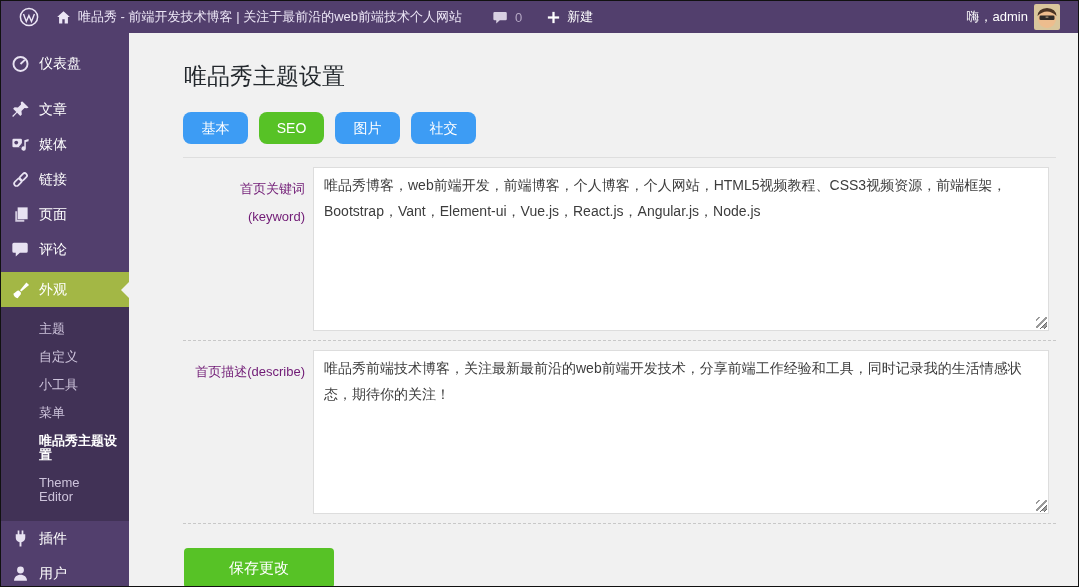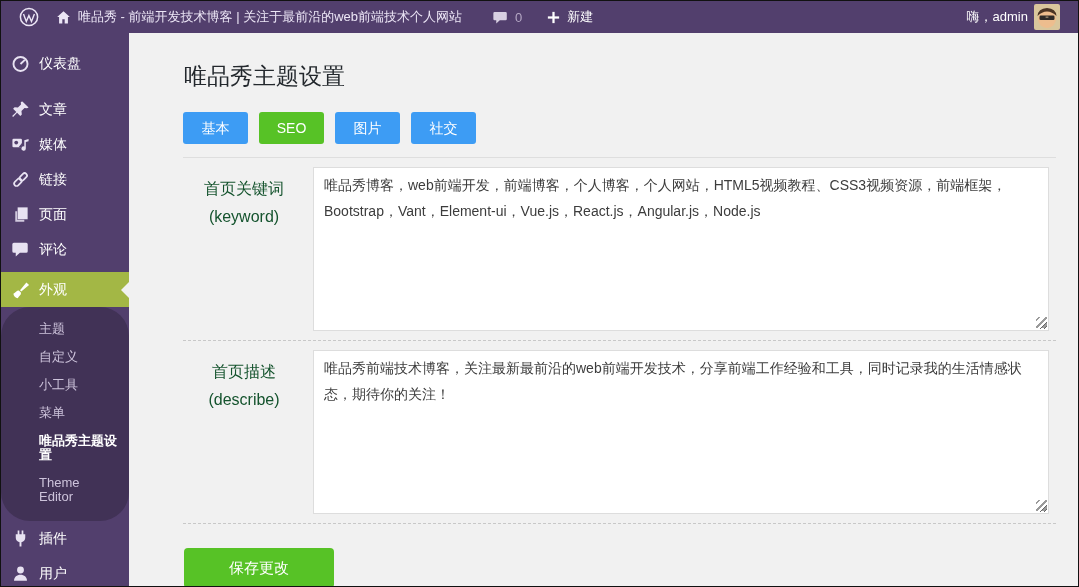--- a/index.html
+++ b/index.html
@@ -21,38 +21,38 @@
   .menu-item { position:relative; display:flex; align-items:center; gap:9px; height:35px;
                padding:0 9px; color:#fff; font-size:14px; cursor:pointer; }
   .menu-item .mi-icon { width:20px; height:20px; color:#e8e2f2; flex:0 0 20px; display:flex; align-items:center; justify-content:center; }
   .menu-sep-lg { height:11px; }
   .menu-sep-sm { height:5px; }
   .menu-top-pad { height:13px; }
   .menu-item.current { background:#a3b745; color:#fff; font-weight:normal; }
   .menu-item.current .mi-icon { color:#fff; }
   .menu-item.current::after { content:""; position:absolute; right:0; top:50%; margin-top:-8px;
                border:8px solid transparent; border-right-color:#f1f1f1; }
-  .submenu { background:#413256; padding:8px 0 10px;border-radius:29px; }
+  .submenu { background:#413256; padding:8px 0 10px; }
   .submenu-item { display:block; padding:7px 12px 7px 38px; font-size:13px; color:#cdc3db;
                cursor:pointer; line-height:14px; }
   .submenu-item.current-sub { color:#fff; font-weight:bold; }
 
   
   .content { position:absolute; top:32px; left:160px; right:0; bottom:0; background:#f1f1f1;
              padding:22px 22px 0 22px; overflow:hidden; }
   .page-title { font-size:23px; font-weight:400; color:#23282d; margin:6px 0 20px 1px; }
   .tabs { display:flex; gap:11px; margin-bottom:13px; }
   .tab { width:65px; height:32px; line-height:32px; text-align:center; color:#fff; font-size:14px;
-         border-radius:3px; background:#3d9cf4; cursor:pointer; }
+         border-radius:8px; background:#3d9cf4; cursor:pointer; }
   .tab.tab-active { background:#57c226; }
 
   .settings-form { border-top:1px solid #dedede; }
   .form-row { display:flex; padding:9px 0 9px 0; border-bottom:1px dashed #c8c8c8; }
-  .row-label { width:130px; flex:0 0 130px; text-align:center; padding:8px 8px 0 0;
-               font-size:16px; color:#14532d; line-height:28px; }
+  .row-label { width:130px; flex:0 0 130px; text-align:right; padding:8px 8px 0 0;
+               font-size:13px; color:#701a75; line-height:28px; }
   .field-wrap { position:relative; flex:1; margin-right:7px; }
   .field-wrap textarea { width:100%; height:164px; background:#fff; border:1px solid #ddd;
                font-family:"Liberation Sans","DejaVu Sans",sans-serif; font-size:14px; color:#3c3c3c;
                line-height:1.85; padding:5px 10px; resize:vertical; outline:none; display:block; }
   .resize-grip { position:absolute; right:2px; bottom:3px; width:11px; height:11px; pointer-events:none;
                background:repeating-linear-gradient(135deg, transparent 0 2px, #9a9a9a 2px 3.5px, transparent 3.5px 5px); }
 
   .save-btn { margin:24px 0 0 1px; width:150px; height:40px; background:#57c226; border:none;
               border-radius:4px; color:#fff; font-size:15px; cursor:pointer;
               font-family:"Liberation Sans","DejaVu Sans",sans-serif; }

